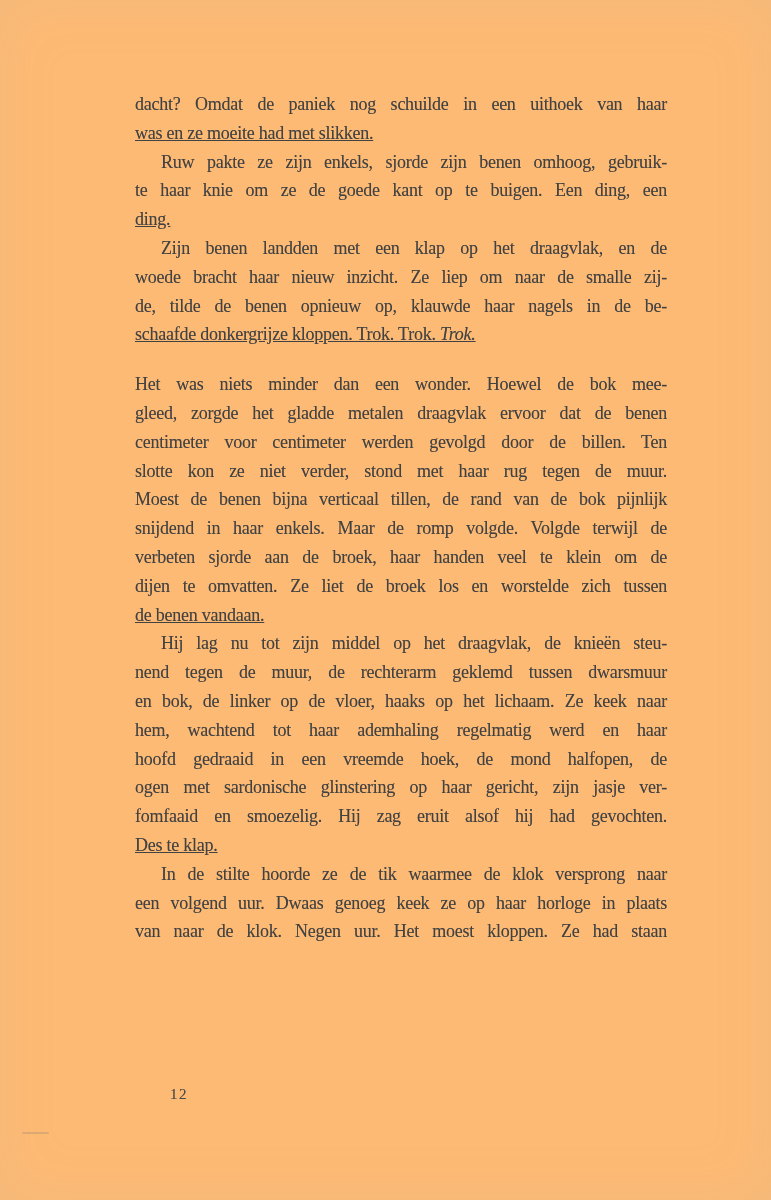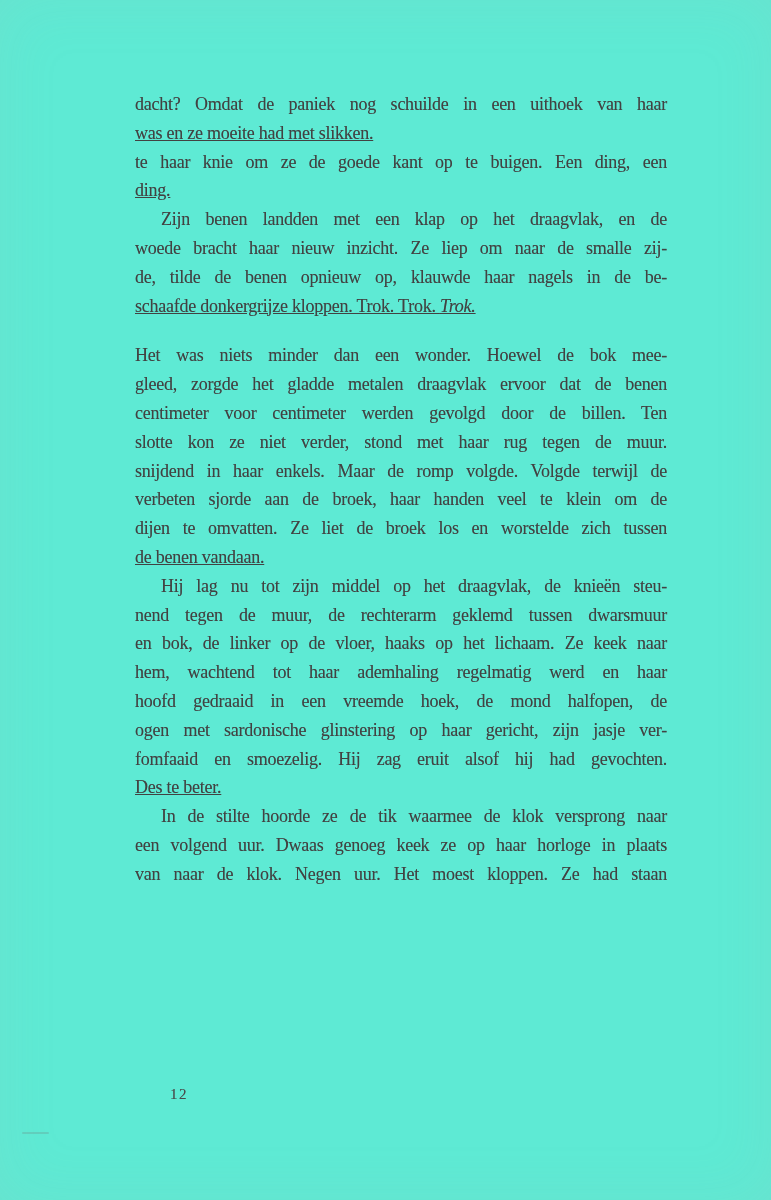--- a/index.html
+++ b/index.html
@@ -5,21 +5,21 @@
   html, body {
     margin: 0;
     padding: 0;
     background: #e8e8e6;
   }
   .page {
     position: relative;
     width: 771px;
     height: 1200px;
     margin: 0 auto;
-    background: #5eead4;
+    background: #fdba74;
     overflow: hidden;
     font-family: "Liberation Serif", "DejaVu Serif", serif;
     box-shadow: inset 0 0 60px rgba(180,180,175,0.12);
   }
   .text-block {
     position: absolute;
     left: 135px;
     top: 90px;
     width: 532px;
     color: #424242;
@@ -69,50 +69,52 @@
 <body>
 
 <div class="page">
   <div class="text-block">
       <div class="section">
         <div class="paragraph">
           <div class="line">dacht? Omdat de paniek nog schuilde in een uithoek van haar</div>
           <div class="line last">was en ze moeite had met slikken.</div>
         </div>
         <div class="paragraph">
+          <div class="line indent">Ruw pakte ze zijn enkels, sjorde zijn benen omhoog, gebruik-</div>
           <div class="line">te haar knie om ze de goede kant op te buigen. Een ding, een</div>
           <div class="line last">ding.</div>
         </div>
         <div class="paragraph">
           <div class="line indent">Zijn benen landden met een klap op het draagvlak, en de</div>
           <div class="line">woede bracht haar nieuw inzicht. Ze liep om naar de smalle zij-</div>
           <div class="line">de, tilde de benen opnieuw op, klauwde haar nagels in de be-</div>
           <div class="line last"><span>schaafde donkergrijze kloppen. Trok. Trok. </span><span class="italic">Trok.</span></div>
         </div>
       </div>
       <div class="section">
         <div class="paragraph">
           <div class="line">Het was niets minder dan een wonder. Hoewel de bok mee-</div>
           <div class="line">gleed, zorgde het gladde metalen draagvlak ervoor dat de benen</div>
           <div class="line">centimeter voor centimeter werden gevolgd door de billen. Ten</div>
           <div class="line">slotte kon ze niet verder, stond met haar rug tegen de muur.</div>
+          <div class="line">Moest de benen bijna verticaal tillen, de rand van de bok pijnlijk</div>
           <div class="line">snijdend in haar enkels. Maar de romp volgde. Volgde terwijl de</div>
           <div class="line">verbeten sjorde aan de broek, haar handen veel te klein om de</div>
           <div class="line">dijen te omvatten. Ze liet de broek los en worstelde zich tussen</div>
           <div class="line last">de benen vandaan.</div>
         </div>
         <div class="paragraph">
           <div class="line indent">Hij lag nu tot zijn middel op het draagvlak, de knieën steu-</div>
           <div class="line">nend tegen de muur, de rechterarm geklemd tussen dwarsmuur</div>
           <div class="line">en bok, de linker op de vloer, haaks op het lichaam. Ze keek naar</div>
           <div class="line">hem, wachtend tot haar ademhaling regelmatig werd en haar</div>
           <div class="line">hoofd gedraaid in een vreemde hoek, de mond halfopen, de</div>
           <div class="line">ogen met sardonische glinstering op haar gericht, zijn jasje ver-</div>
           <div class="line">fomfaaid en smoezelig. Hij zag eruit alsof hij had gevochten.</div>
-          <div class="line last">Des te beter.</div>
+          <div class="line last">Des te klap.</div>
         </div>
         <div class="paragraph">
           <div class="line indent">In de stilte hoorde ze de tik waarmee de klok versprong naar</div>
           <div class="line">een volgend uur. Dwaas genoeg keek ze op haar horloge in plaats</div>
           <div class="line">van naar de klok. Negen uur. Het moest kloppen. Ze had staan</div>
         </div>
       </div>
     </div>
   <div class="page-number">12</div>
   <div class="scan-artifact"></div>

